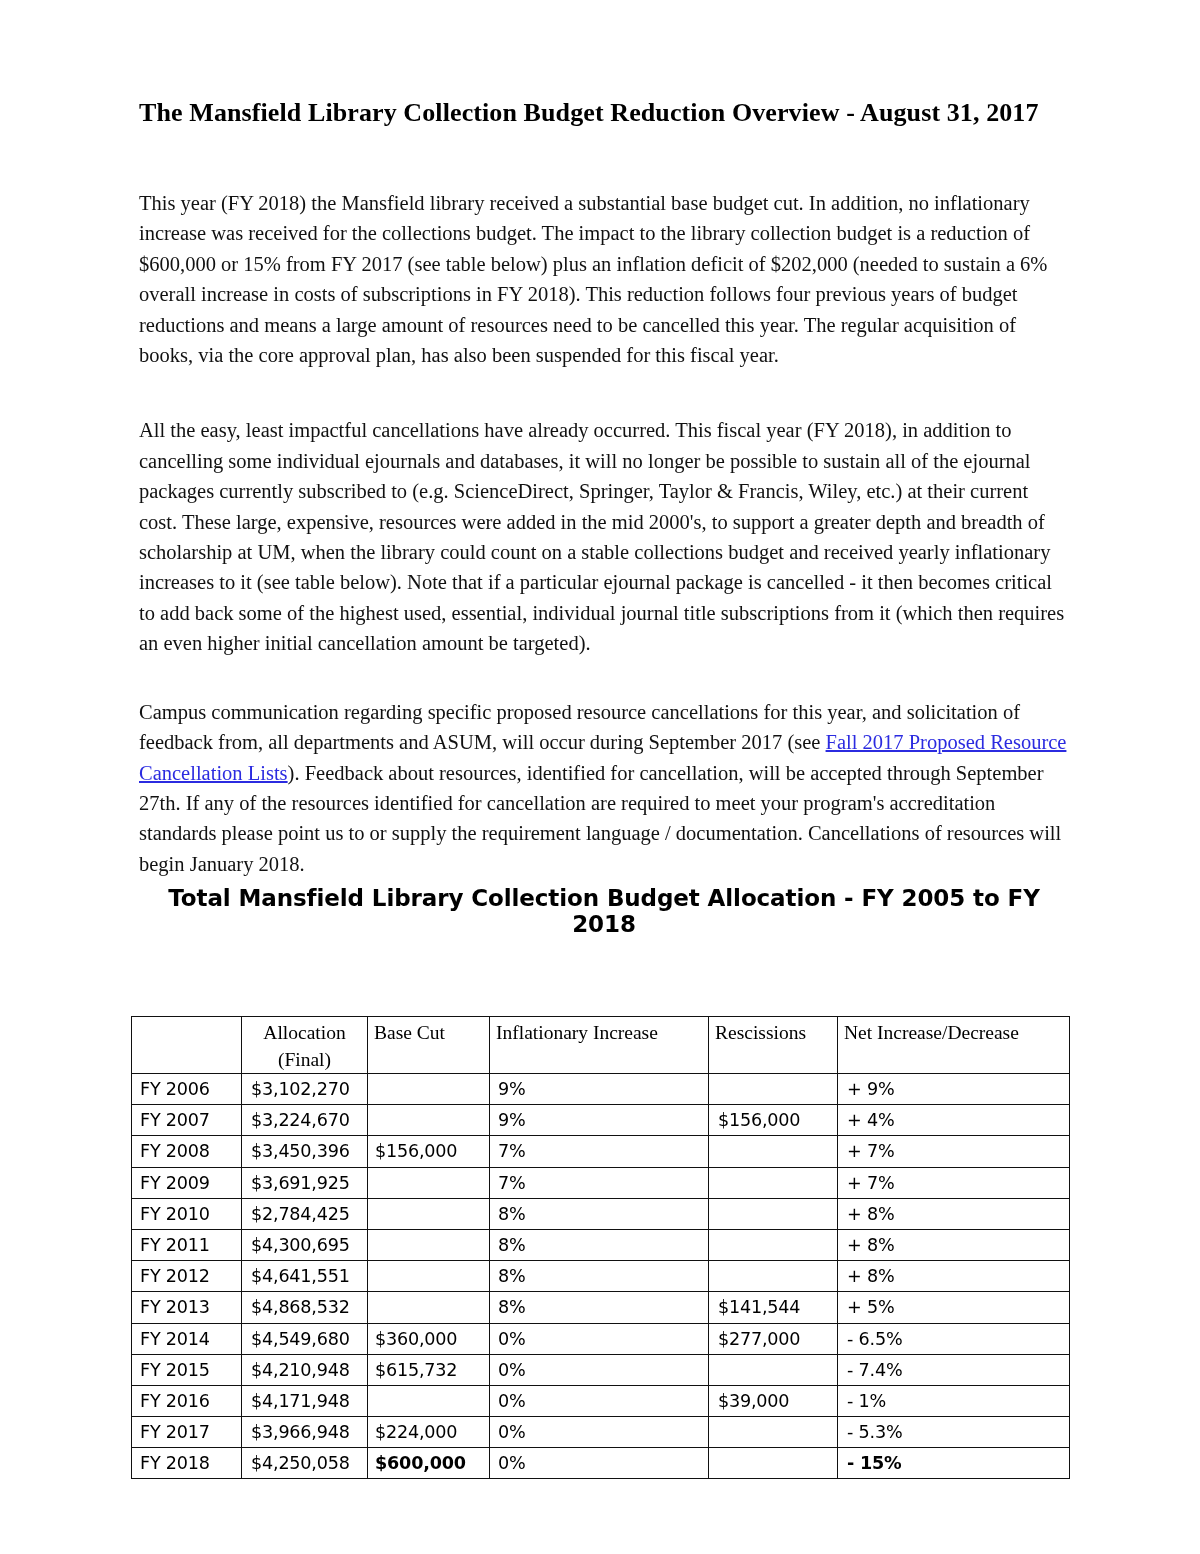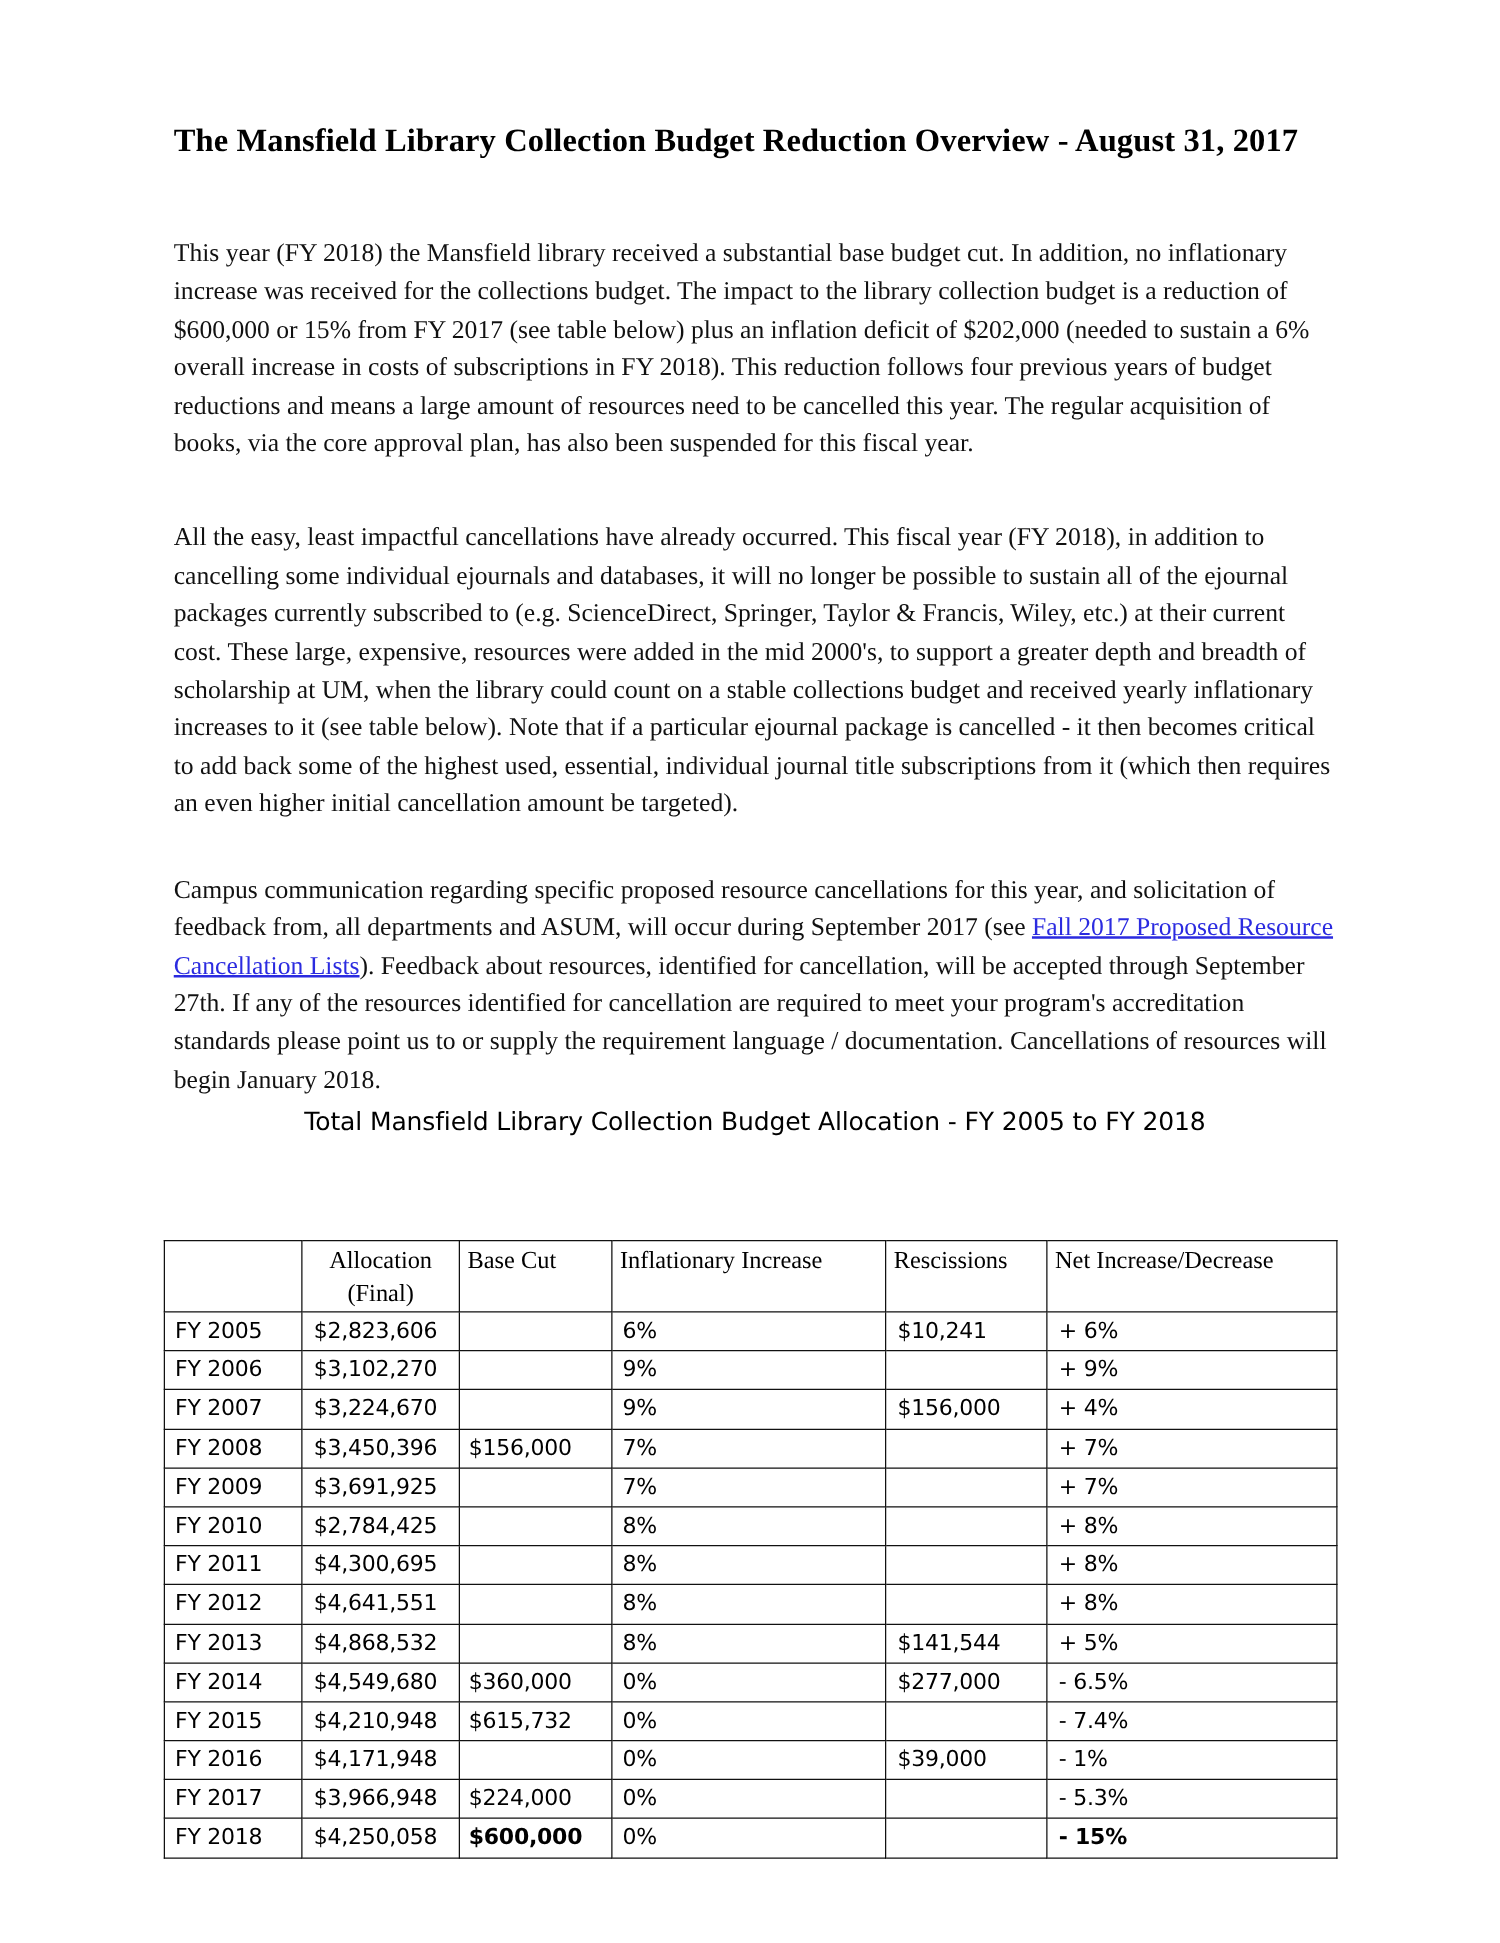--- a/index.html
+++ b/index.html
@@ -48,30 +48,30 @@
   .p1 { margin-top: 62px; }
   .p2 { margin-top: 45px; }
   .p3 { margin-top: 38px; }
   a.doclink {
     color: #2b2be0;
     text-decoration: underline;
     text-underline-offset: 1px;
   }
   .table-title {
     font-family: "DejaVu Sans", "Liberation Sans", sans-serif;
-    font-weight: normal;
-    font-size: 20px;
+    font-weight: bold;
+    font-size: 23px;
     text-align: center;
     margin: 6px 0 0 0;
     letter-spacing: -0.1px;
   }
   .budget-table-wrap {
     position: absolute;
     left: 131px;
-    top: 992px;
+    top: 1016px;
     width: 938px;
   }
   table.budget {
     border-collapse: collapse;
     width: 938px;
     table-layout: fixed;
     background: #fff;
   }
   table.budget th,
   table.budget td {
@@ -148,28 +148,20 @@
           <th class="th-blank"></th>
           <th class="th-alloc"><span>Allocation</span><br><span>(Final)</span></th>
           <th>Base Cut</th>
           <th>Inflationary Increase</th>
           <th>Rescissions</th>
           <th>Net Increase/Decrease</th>
         </tr>
       </thead>
       <tbody id="budget-body">
           <tr>
-            <td class="c-fy">FY 2005</td>
-            <td class="c-alloc">$2,823,606</td>
-            <td class="c-base"></td>
-            <td class="c-infl">6%</td>
-            <td class="c-resc">$10,241</td>
-            <td class="c-net">+ 6%</td>
-          </tr>
-          <tr>
             <td class="c-fy">FY 2006</td>
             <td class="c-alloc">$3,102,270</td>
             <td class="c-base"></td>
             <td class="c-infl">9%</td>
             <td class="c-resc"></td>
             <td class="c-net">+ 9%</td>
           </tr>
           <tr>
             <td class="c-fy">FY 2007</td>
             <td class="c-alloc">$3,224,670</td>

